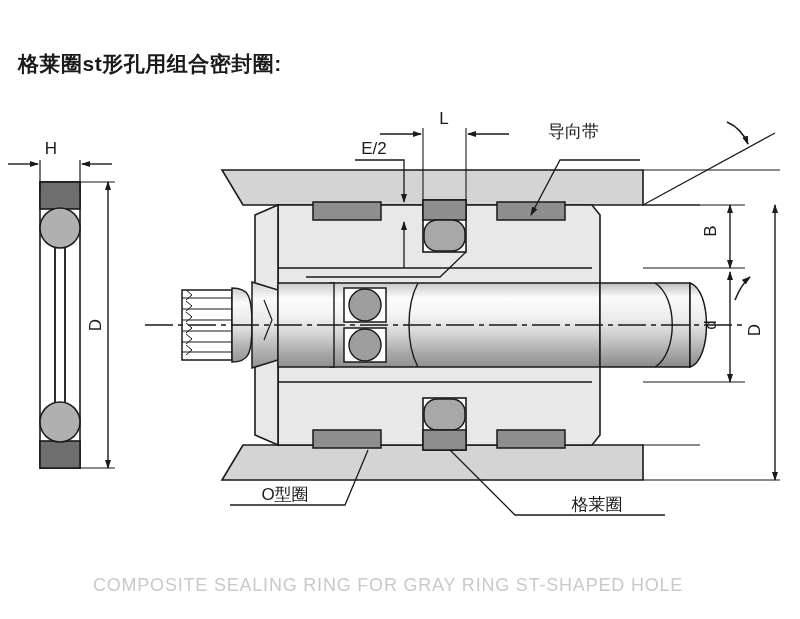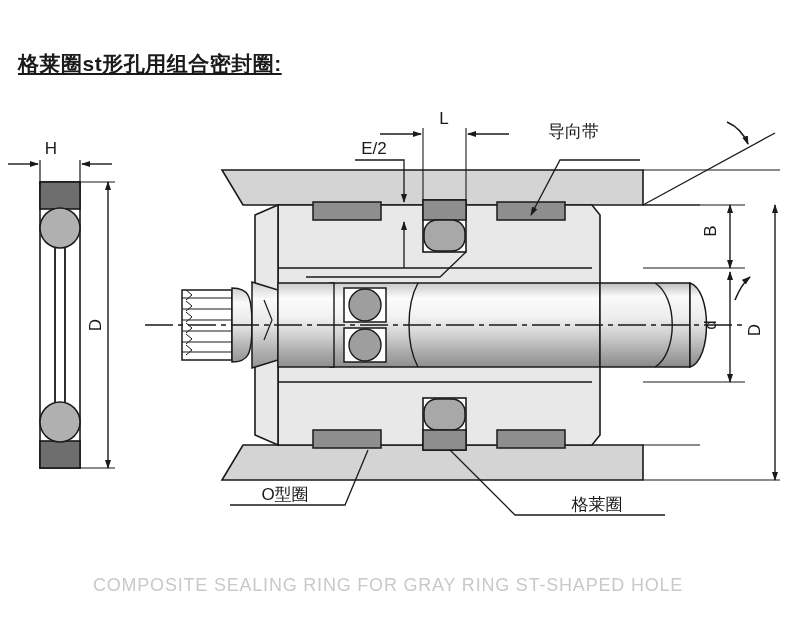--- a/index.html
+++ b/index.html
@@ -21,21 +21,20 @@
   }
   .title {
     position: absolute;
     left: 18px;
     top: 50px;
     font-size: 21px;
     font-weight: bold;
     color: #1a1a1a;
     letter-spacing: 0.5px;
     white-space: nowrap;
-    text-decoration: underline;
   }
   .caption {
     position: absolute;
     left: 0;
     top: 575px;
     width: 776px;
     text-align: center;
     font-size: 18px;
     color: #c9c9c9;
     letter-spacing: 0.8px;

